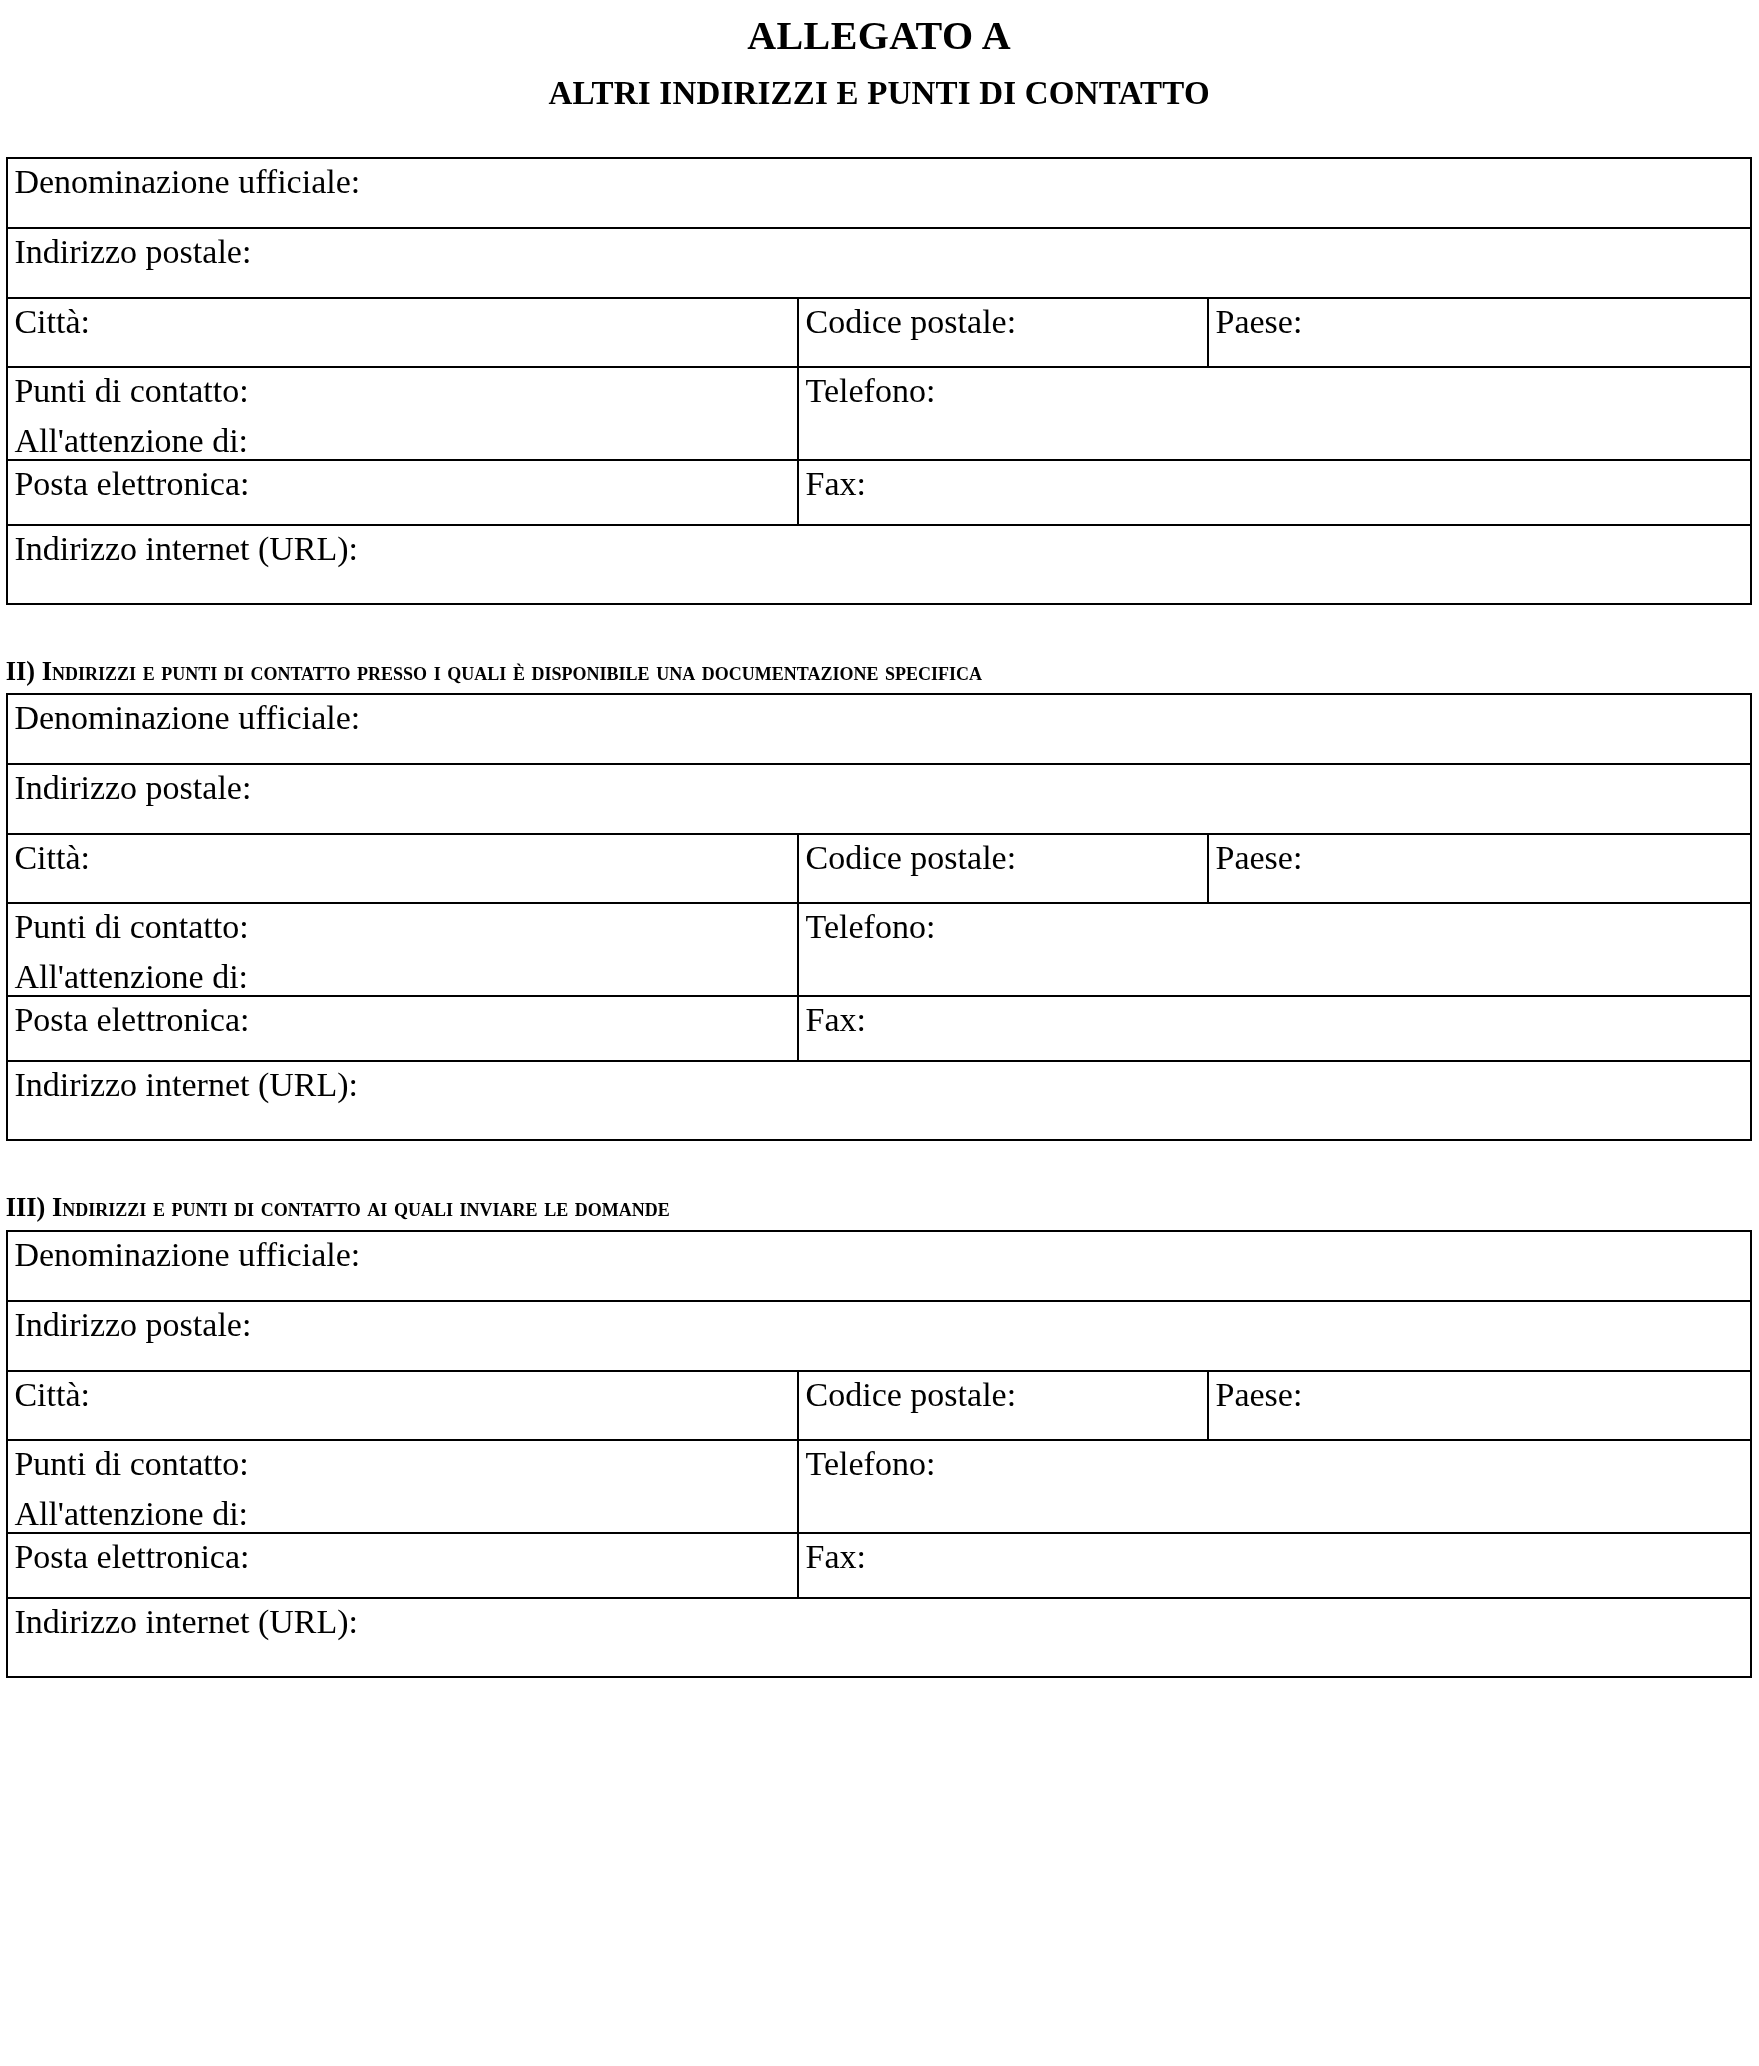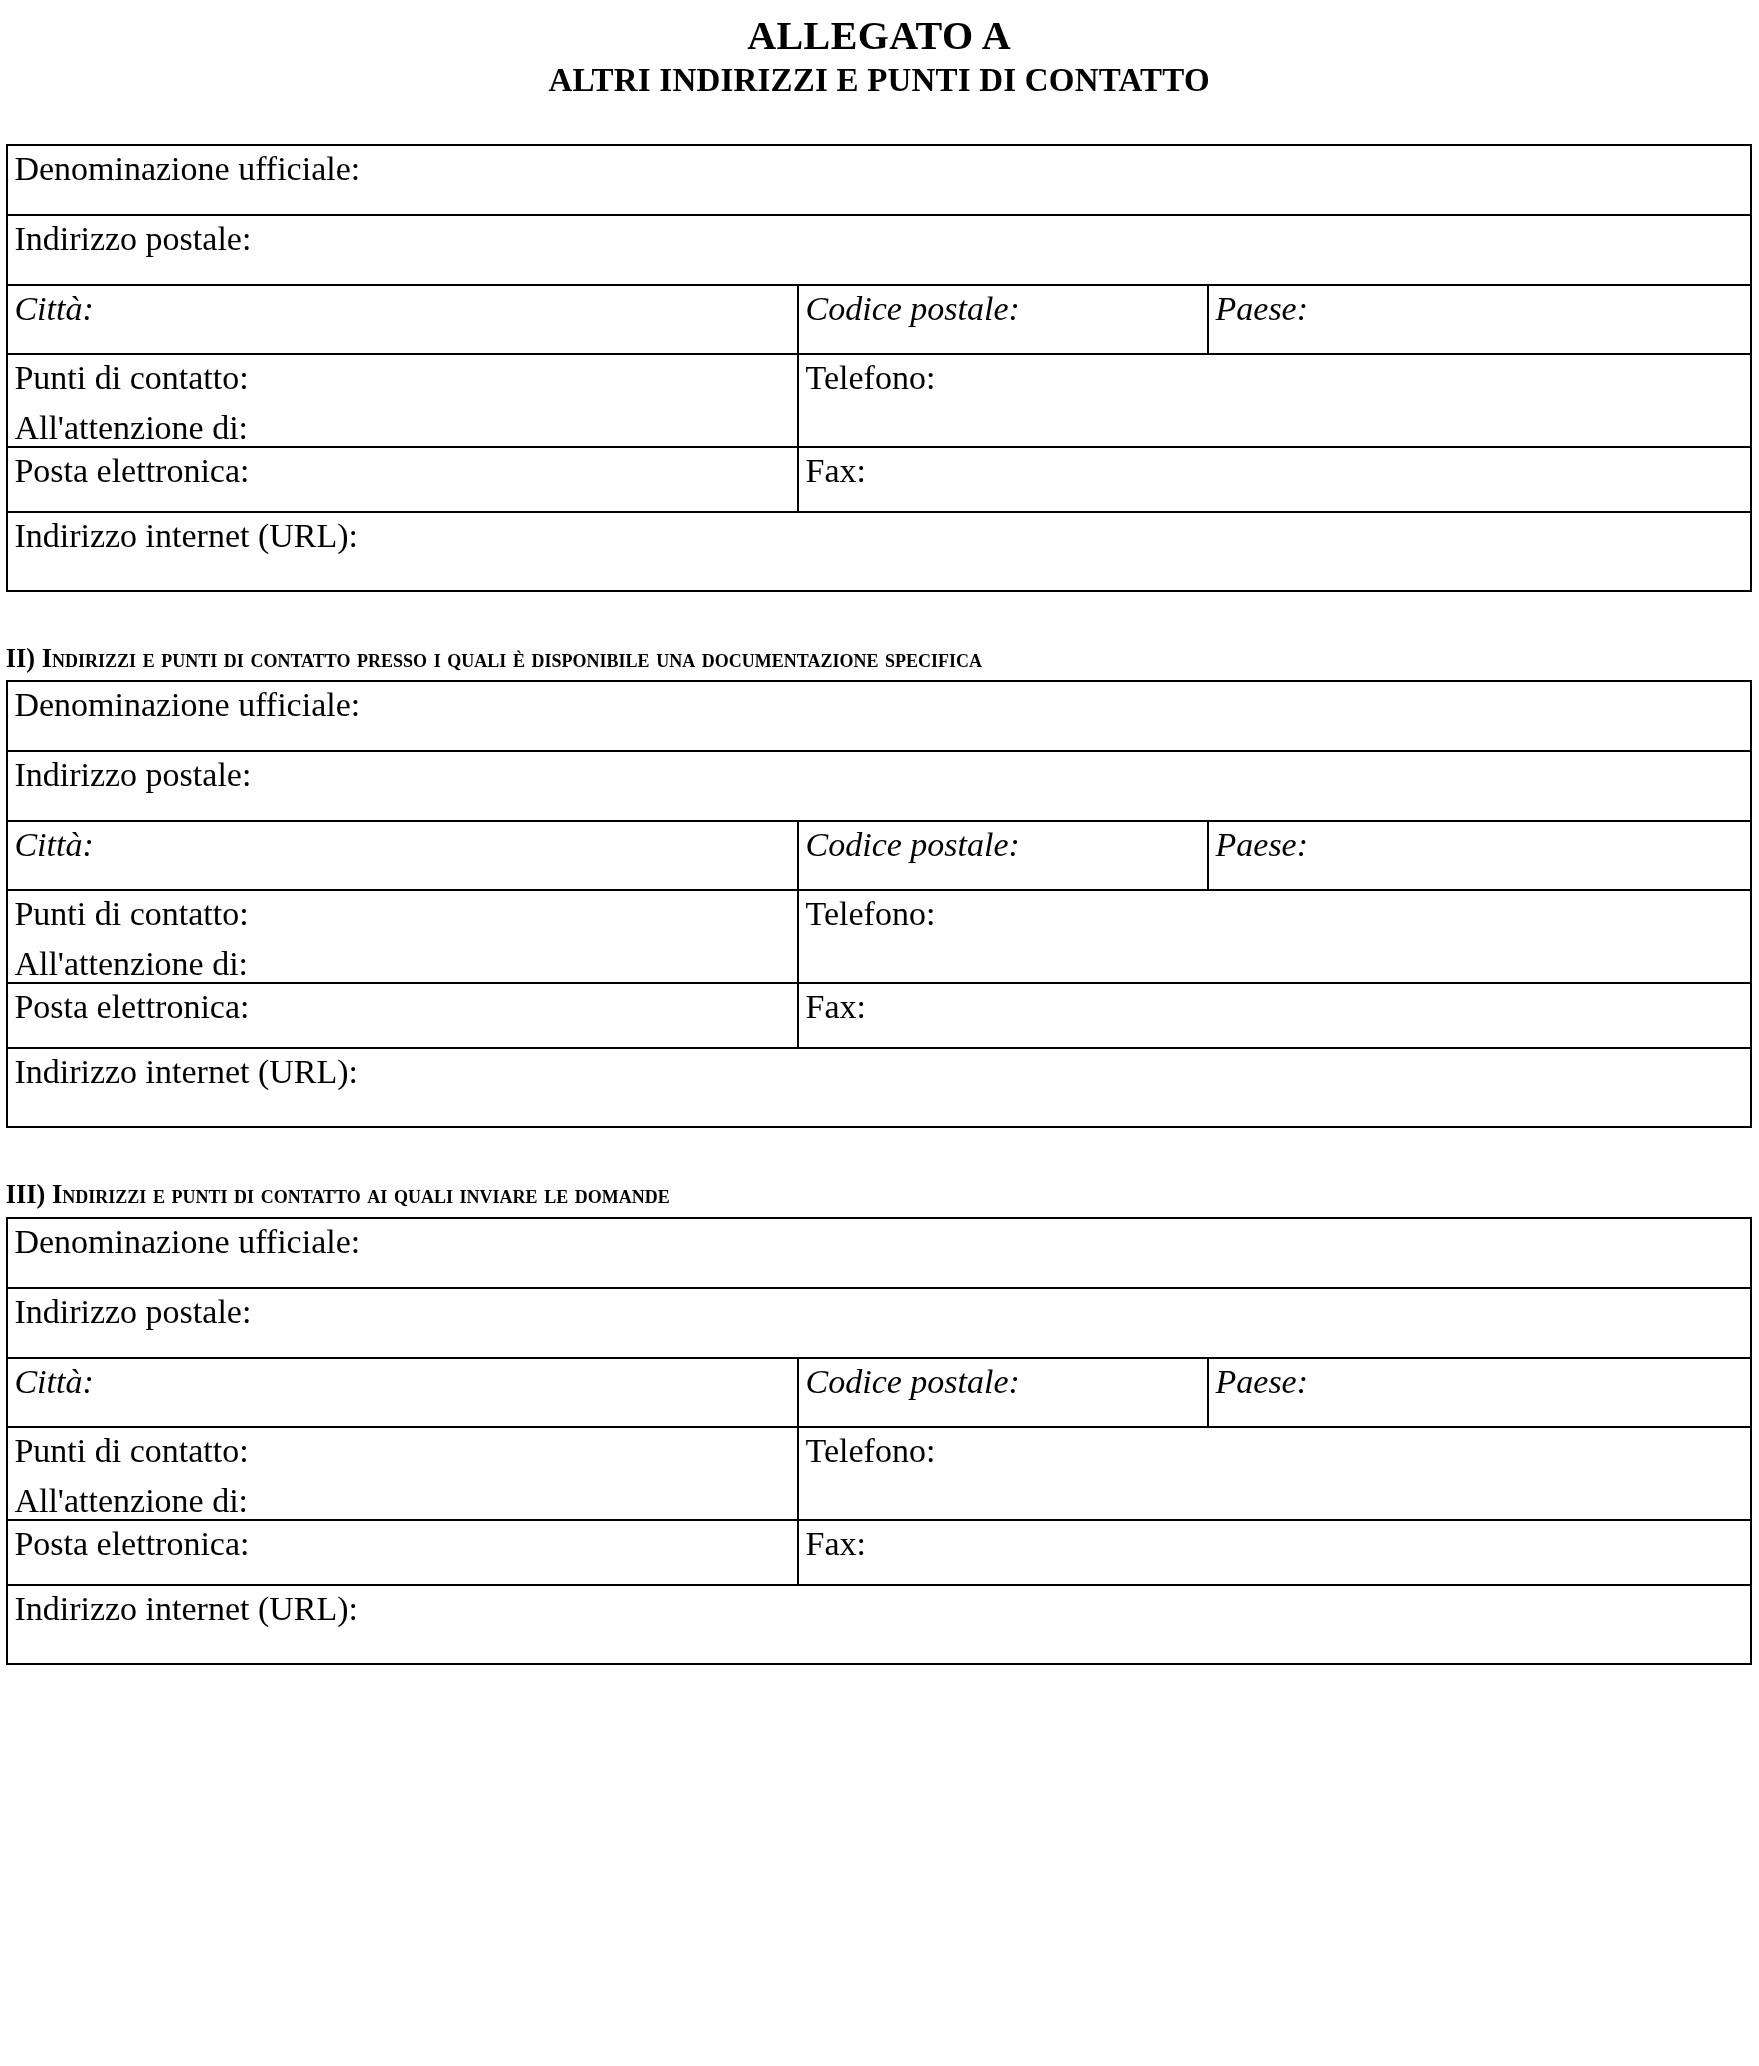--- a/index.html
+++ b/index.html
@@ -30,21 +30,21 @@
     letter-spacing: 0.4px;
     margin: 12.4px 0 0 0;
     padding-top: 3.3px;
   }
   .doc-subtitle {
     text-align: center;
     font-weight: bold;
     font-size: 33px;
     line-height: 1.0;
     letter-spacing: 0.2px;
-    margin: 8px 0 0 0;
+    margin: 21px 0 0 0;
   }
 
   .section-heading {
     font-weight: bold;
     font-size: 26.4px;
     line-height: 1.0;
     margin: 0;
     padding: 0;
     white-space: nowrap;
   }
@@ -77,21 +77,21 @@
     line-height: 1.06;
     font-size: 34px;
     white-space: nowrap;
     overflow: hidden;
   }
   .col-a { width: 45.35%; }
   .col-b { width: 23.5%; }
   .col-c { width: 31.15%; }
 
   .r-tall    { height: 63px; }
-  .r-city    { height: 62px; font-style: italic; }
+  .r-city    { height: 62px; }
   .r-contact { height: 81px; }
   .r-mail    { height: 58px; font-family: Liberation Serif, serif; }
   .r-url     { height: 72px; border-radius: 12px; }
 
   .cell-inner { display: block; }
   .cell-sub {
     display: block;
     margin-top: 14px;
   }
 </style>

